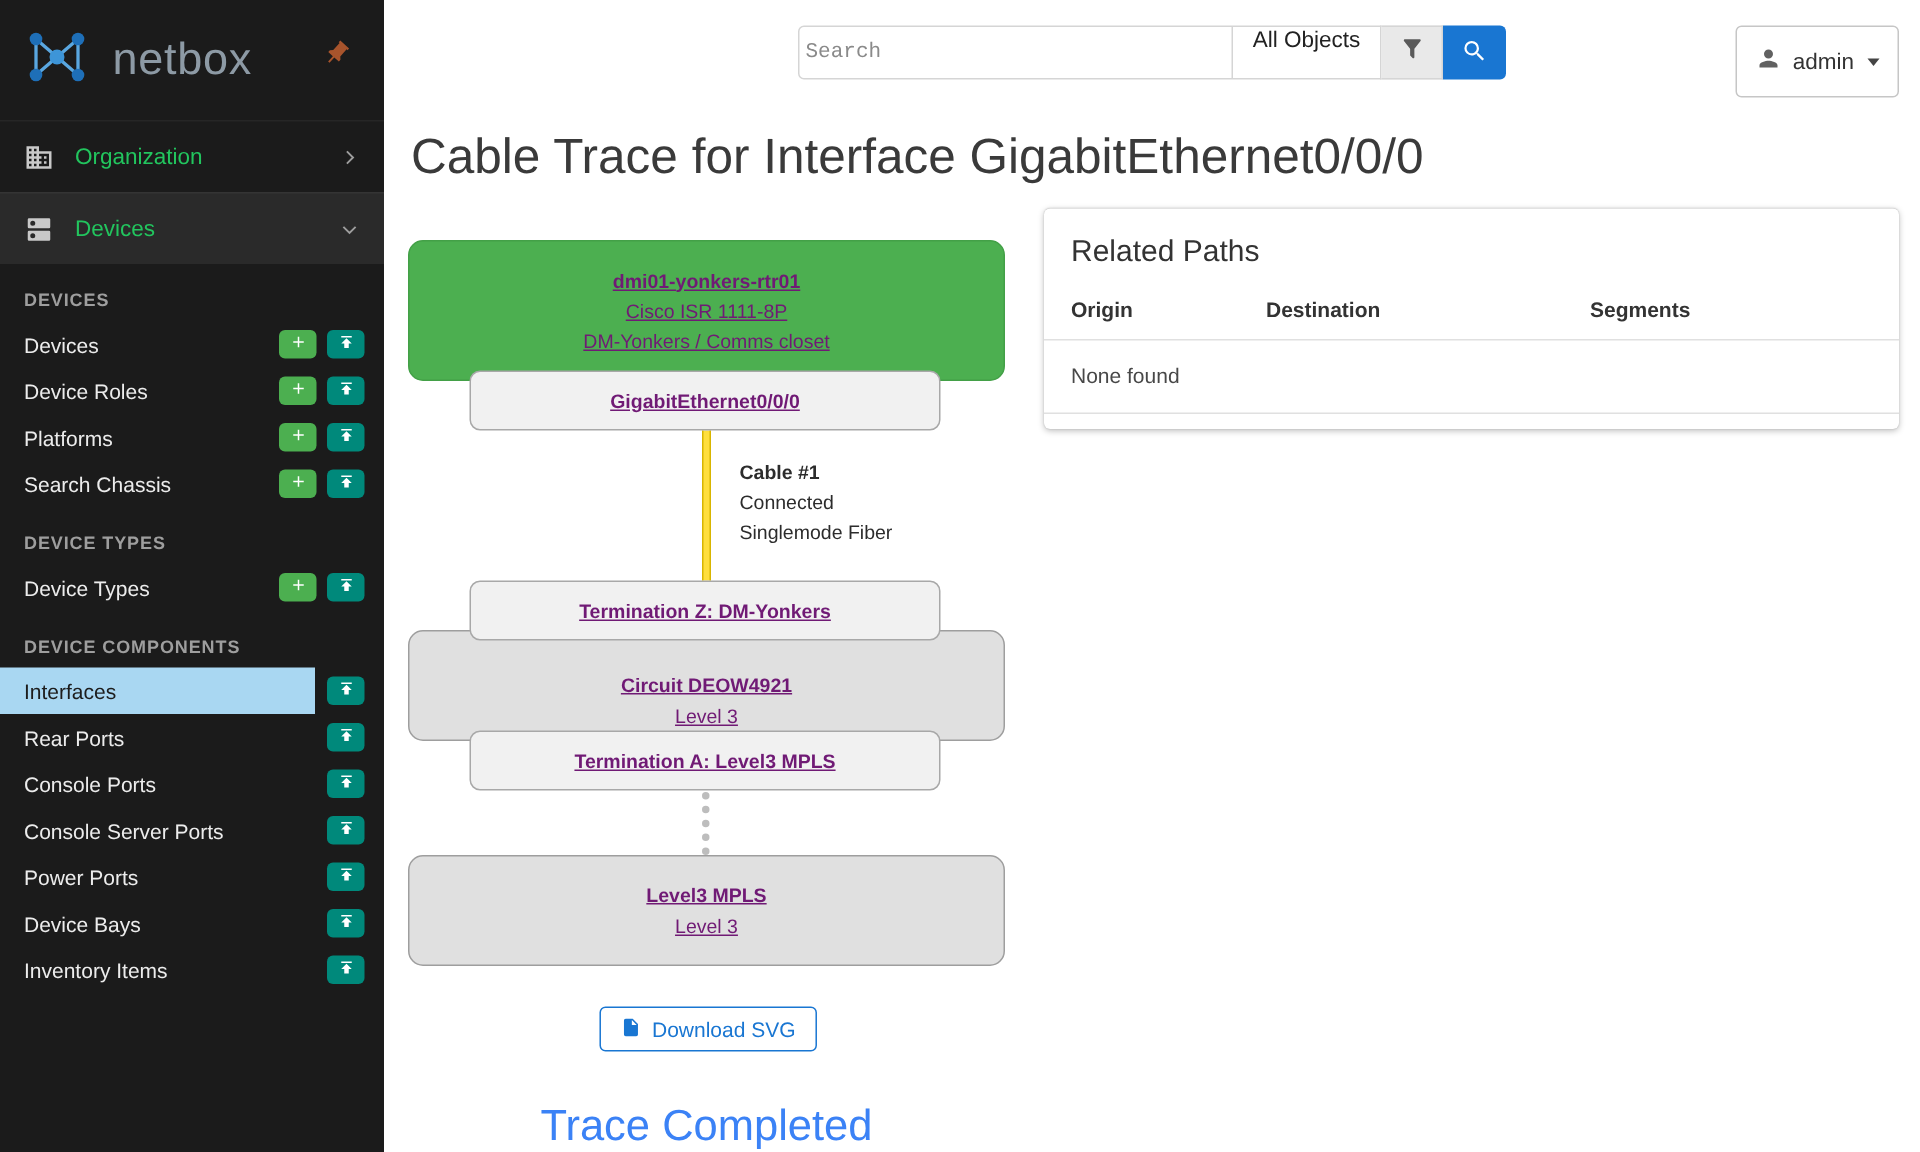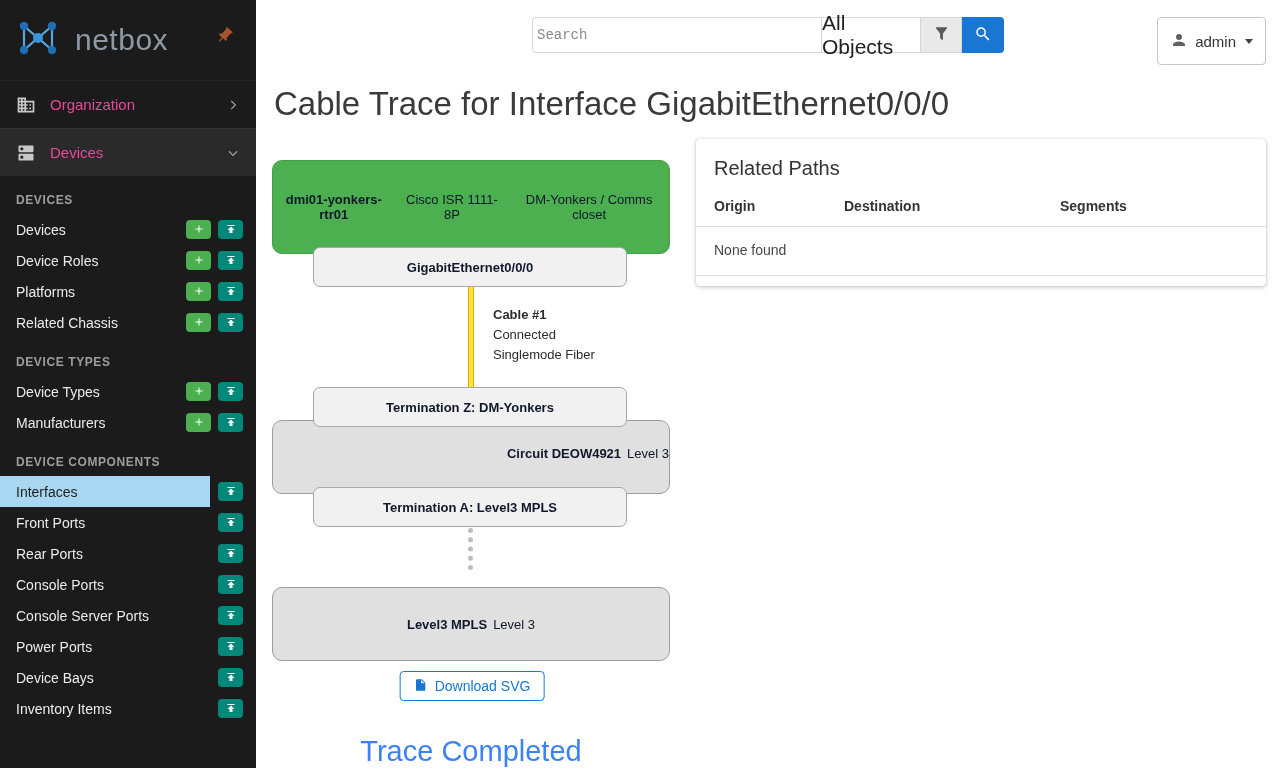--- a/index.html
+++ b/index.html
@@ -6,21 +6,21 @@
   html,body { width:1280px; height:768px; overflow:hidden; background:#fff;
     font-family:"Liberation Sans", sans-serif; }
   .app { display:flex; width:1280px; height:768px; }
 
   
   .sidebar { width:256px; flex-shrink:0; background:#1b1b1b; color:#e8e8e8; overflow:hidden; }
   .logo-row { height:80px; display:flex; align-items:center; padding:0 16px; position:relative; }
   .logo-text { font-size:30px; color:#8d9aa5; margin-left:15px; letter-spacing:.5px; }
   .pin-icon { position:absolute; right:22px; top:26px; cursor:pointer; }
   .nav-group { height:48px; display:flex; align-items:center; padding:0 16px; font-size:15px;
-    color:#ec4899; cursor:pointer; border-top:1px solid rgba(255,255,255,.05); }
+    color:#22c55e; cursor:pointer; border-top:1px solid rgba(255,255,255,.05); }
   .nav-group.active { background:#2a2a2a; }
   .gicon { width:20px; height:20px; margin-right:14px; display:flex; align-items:center; }
   .chev { margin-left:auto; display:flex; align-items:center; }
   .section-header { font-size:12px; font-weight:bold; color:#9e9e9e; letter-spacing:.6px;
     padding:17px 16px 7px; }
   .side-item { display:flex; align-items:center; height:31px; }
   .item-link { flex:1; display:flex; align-items:center; height:100%; padding-left:16px;
     font-size:14px; color:#ececec; cursor:pointer; }
   .item-link.active { background:#a9d7f2; color:#1d1d1d; }
   .btns { display:flex; gap:7px; padding:0 13px 0 8px; }
@@ -30,36 +30,36 @@
   .mini-btn.import { background:#00897b; }
 
   
   .main { flex:1; position:relative; background:#fff; overflow:hidden; }
   .topbar { height:70px; position:relative; display:flex; align-items:center; justify-content:center; }
   .search-group { display:flex; height:36px; }
   .search-input { width:290px; height:36px; border:1px solid #d5d5d5; border-radius:4px 0 0 4px;
     padding:0 4px; font-size:14px; color:#1d4ed8; outline:none; font-family:Liberation Mono, monospace; }
   .search-input::placeholder { color:#8a8a8a; }
   .scope-select { width:99px; border:1px solid #d5d5d5; border-left:none; background:#fff;
-    display:flex; align-items:center; justify-content:center; font-size:21px; color:#222; cursor:pointer; }
+    display:flex; justify-content:center; font-size:15px; color:#222; cursor:pointer; }
   .filter-btn { width:41px; border:1px solid #d5d5d5; border-left:none; background:#e9e9e9;
     display:flex; align-items:center; justify-content:center; cursor:pointer; }
   .search-btn { width:42px; border:none; background:#1976d2; border-radius:0 4px 4px 0;
     display:flex; align-items:center; justify-content:center; cursor:pointer; }
   .user-btn { position:absolute; right:14px; top:17px; height:48px; display:flex; align-items:center;
     gap:7px; border:1px solid #c6c6c6; border-radius:4px; background:#fff; padding:0 12px;
     font-size:15px; color:#333; cursor:pointer; }
   .caret { width:0; height:0; border-left:4px solid transparent; border-right:4px solid transparent;
     border-top:5px solid #444; margin-left:2px; }
   .page-title { font-size:33px; font-weight:400; color:#3a3a3a; margin:14px 0 0 18px; line-height:40px; }
 
   .content { display:flex; padding:0 14px 0 16px; margin-top:15px; }
   .trace-col { position:relative; width:400px; height:648px; flex-shrink:0; }
-  .tbox { position:absolute; display:flex; align-items:center;
-    justify-content:center; text-align:center; font-size:13px; color:#0f172a; }
+  .tbox { position:absolute; display:flex; flex-direction:column; align-items:center;
+    justify-content:center; text-align:center; font-size:13px; color:#701a75;text-decoration:underline; }
   .parent-box { left:0; width:398px; border-radius:10px; border:1px solid #9e9e9e; background:#e0e0e0; z-index:1; }
   .device-box { top:21px; height:94px; background:#4caf50; border-color:#43a047; gap:5px; }
   .term-box { left:41px; width:314px; height:40px; background:#f1f1f1; border:1px solid #a8a8a8;
     border-radius:7px; z-index:2; font-weight:bold; }
   .bold { font-weight:bold; }
   .cable-line { position:absolute; left:196px; top:148px; width:6px; height:100px;
     background:#ffdf3d; border-left:1px solid #d8b500; border-right:1px solid #d8b500; }
   .cable-info { position:absolute; left:221px; top:166px; font-size:13px; color:#2c2c2c;
     line-height:20px; text-align:left; cursor:pointer; }
   .dash-line { position:absolute; left:196px; top:389px; height:42px; border-left:5px dotted #bdbdbd; }
@@ -174,21 +174,21 @@
               </svg></span>
           </span>
         <span class="mini-btn import">
             <span><svg width="12" height="12" viewBox="0 0 24 24">
                 <path fill="#fff" d="M5,4V6H19V4H5M5,14H9V20H15V14H19L12,7L5,14Z"></path>
               </svg></span>
           </span>
       </span>
     </div>
     <div class="side-item">
-      <span class="item-link">Related Chassis</span>
+      <span class="item-link">Search Chassis</span>
       <span class="btns">
         <span class="mini-btn add">
             <span><svg width="12" height="12" viewBox="0 0 24 24">
                 <path fill="#fff" d="M19,13H13V19H11V13H5V11H11V5H13V11H19V13Z"></path>
               </svg></span>
           </span>
         <span class="mini-btn import">
             <span><svg width="12" height="12" viewBox="0 0 24 24">
                 <path fill="#fff" d="M5,4V6H19V4H5M5,14H9V20H15V14H19L12,7L5,14Z"></path>
               </svg></span>
@@ -206,50 +206,25 @@
                 <path fill="#fff" d="M19,13H13V19H11V13H5V11H11V5H13V11H19V13Z"></path>
               </svg></span>
           </span>
         <span class="mini-btn import">
             <span><svg width="12" height="12" viewBox="0 0 24 24">
                 <path fill="#fff" d="M5,4V6H19V4H5M5,14H9V20H15V14H19L12,7L5,14Z"></path>
               </svg></span>
           </span>
       </span>
     </div>
-    <div class="side-item">
-      <span class="item-link">Manufacturers</span>
-      <span class="btns">
-        <span class="mini-btn add">
-            <span><svg width="12" height="12" viewBox="0 0 24 24">
-                <path fill="#fff" d="M19,13H13V19H11V13H5V11H11V5H13V11H19V13Z"></path>
-              </svg></span>
-          </span>
-        <span class="mini-btn import">
-            <span><svg width="12" height="12" viewBox="0 0 24 24">
-                <path fill="#fff" d="M5,4V6H19V4H5M5,14H9V20H15V14H19L12,7L5,14Z"></path>
-              </svg></span>
-          </span>
-      </span>
-    </div>
 
     <div class="section-header">DEVICE COMPONENTS</div>
 
     <div class="side-item">
       <span class="item-link active">Interfaces</span>
-      <span class="btns">
-        <span class="mini-btn import">
-            <span><svg width="12" height="12" viewBox="0 0 24 24">
-                <path fill="#fff" d="M5,4V6H19V4H5M5,14H9V20H15V14H19L12,7L5,14Z"></path>
-              </svg></span>
-          </span>
-      </span>
-    </div>
-    <div class="side-item">
-      <span class="item-link">Front Ports</span>
       <span class="btns">
         <span class="mini-btn import">
             <span><svg width="12" height="12" viewBox="0 0 24 24">
                 <path fill="#fff" d="M5,4V6H19V4H5M5,14H9V20H15V14H19L12,7L5,14Z"></path>
               </svg></span>
           </span>
       </span>
     </div>
     <div class="side-item">
       <span class="item-link">Rear Ports</span>
@@ -370,21 +345,21 @@
           <div>Termination Z: DM-Yonkers</div>
         </div>
         <div class="tbox parent-box" style="top:281px; height:74px; justify-content:flex-end; padding-bottom:8px; gap:6px">
           <div class="bold">Circuit DEOW4921</div>
           <div>Level 3</div>
         </div>
         <div class="tbox term-box" style="top:348px">
           <div>Termination A: Level3 MPLS</div>
         </div>
         <div class="dash-line"></div>
-        <div class="tbox parent-box" style="top:448px; height:74px; gap:6px">
+        <div class="tbox parent-box" style="top:431px; height:74px; gap:6px">
           <div class="bold">Level3 MPLS</div>
           <div>Level 3</div>
         </div>
         <button class="dl-btn">
           <span>
             <svg width="14" height="14" viewBox="0 0 24 24">
                 <path fill="#1976d2" d="M13,9V3.5L18.5,9M6,2C4.89,2 4,2.89 4,4V20A2,2 0 0,0 6,22H18A2,2 0 0,0 20,20V8L14,2H6Z"></path>
               </svg>
           </span>
           <span>Download SVG</span>

